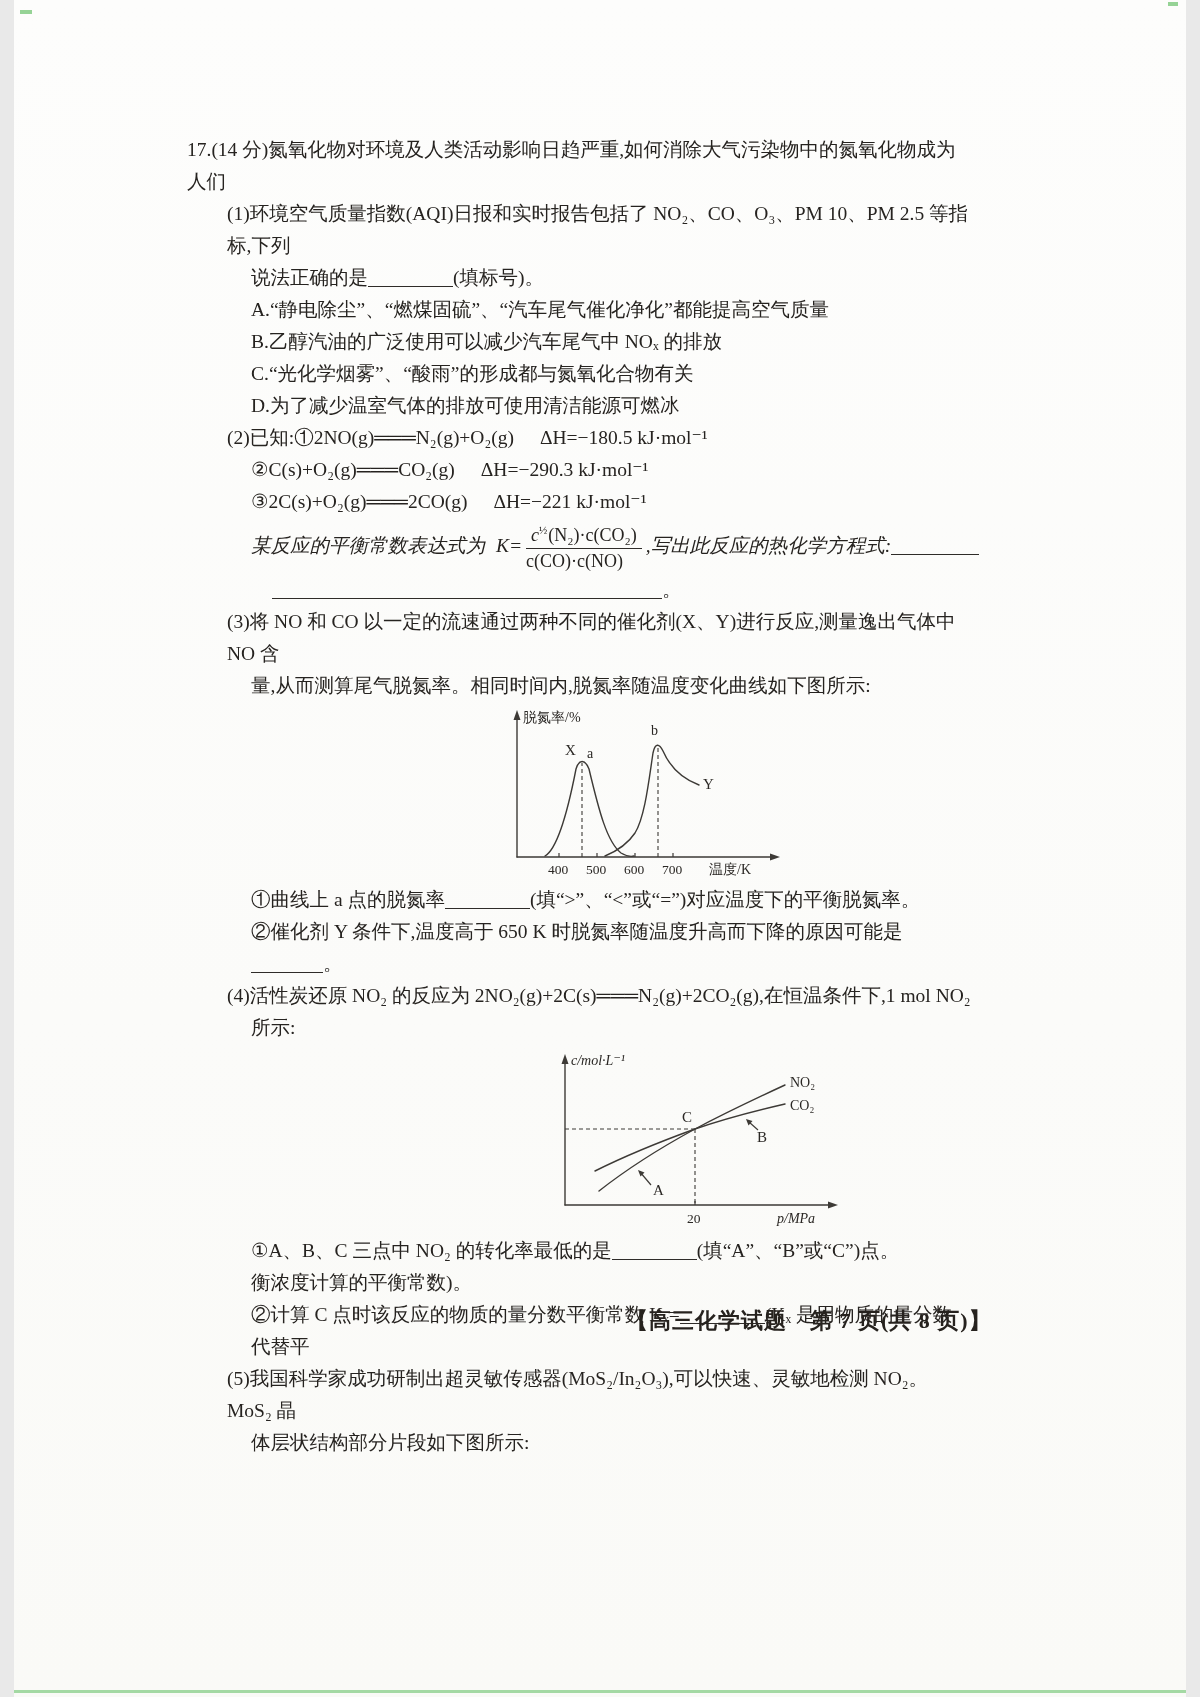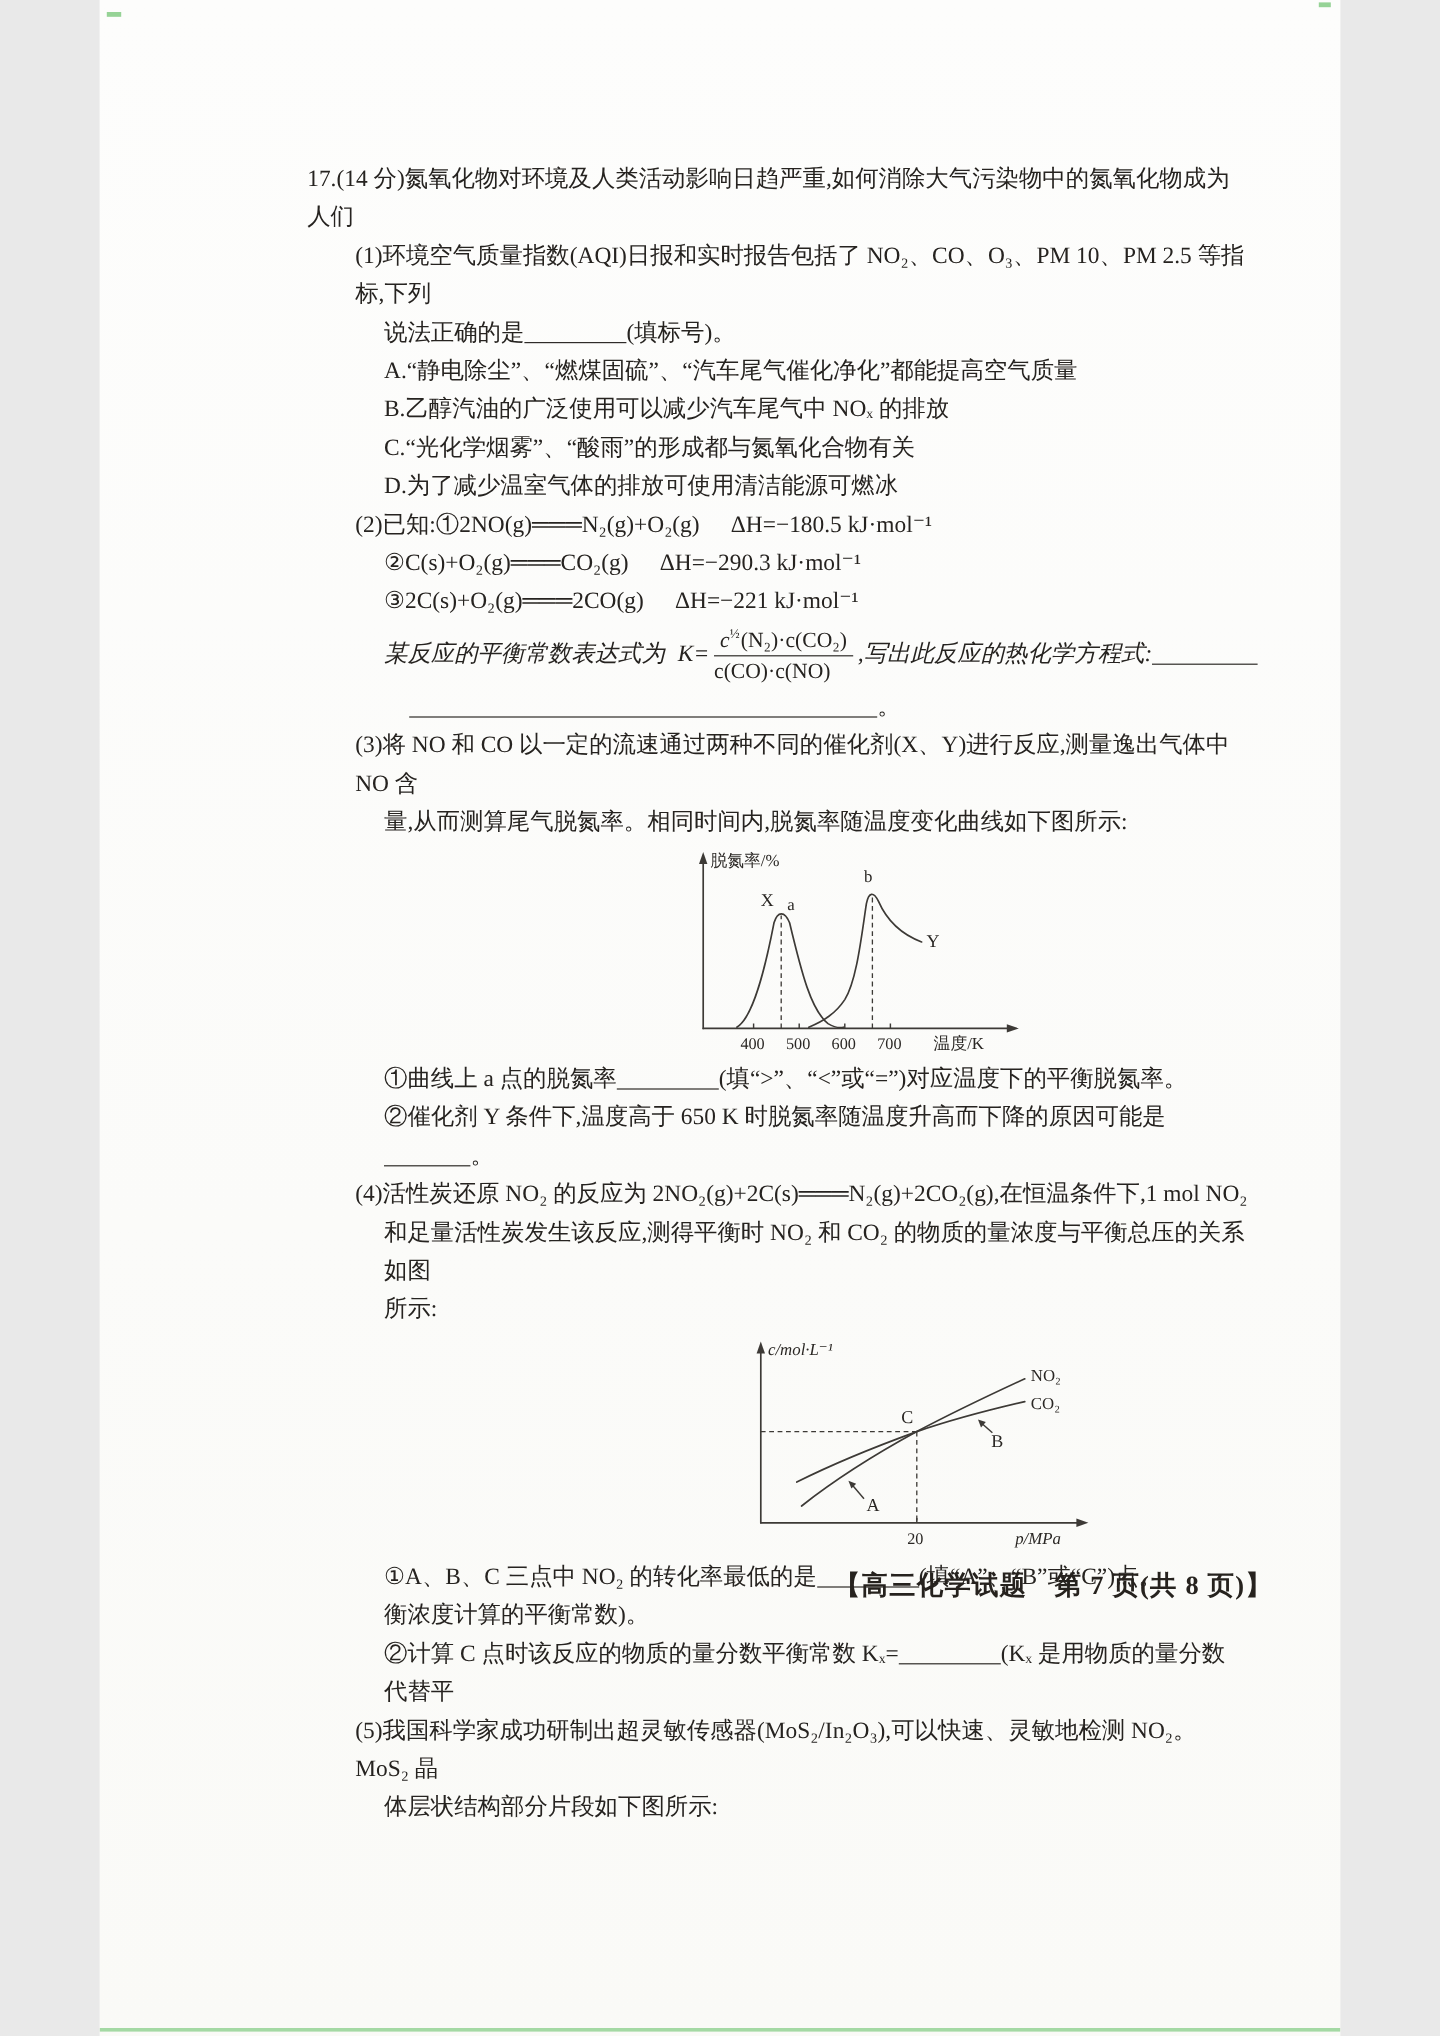--- a/index.html
+++ b/index.html
@@ -1,17 +1,17 @@
 <!DOCTYPE html>
 <html><head>
 <meta charset="utf-8">
 <style>
   html,body{margin:0;padding:0;background:#e9e9e9;}
   .doc{
-    position:relative;width:1034px;height:1697px;margin:0 auto;
+    position:relative;width:1172px;height:1697px;margin:0 auto;
     background:linear-gradient(180deg,#fdfdfc 0%,#fbfbf9 60%,#fafaf7 100%);
     font-family:"Liberation Serif","DejaVu Serif",serif;
     color:#262320;overflow:hidden;
   }
   .content{position:absolute;left:173px;top:134px;width:784px;font-size:19.5px;line-height:32px;}
   .content p{margin:0;}
   .i37{padding-left:37px;}
   .i40{padding-left:40px;}
   .i64{padding-left:64px;}
   .i85{padding-left:85px;}
@@ -94,21 +94,20 @@
         <text x="137" y="169" font-size="13.5">600</text>
         <text x="175" y="169" font-size="13.5">700</text>
         <text x="222" y="169" font-size="14">温度/K</text>
       </svg>
     </div>
 
     <p class="i64"><span>①曲线上 a 点的脱氮率</span><span class="blank w85"></span><span>(填“&gt;”、“&lt;”或“=”)对应温度下的平衡脱氮率。</span></p>
     <p class="i64"><span>②催化剂 Y 条件下,温度高于 650 K 时脱氮率随温度升高而下降的原因可能是</span><span class="blank w72"></span><span>。</span></p>
 
     <p class="i40">(4)活性炭还原 NO₂ 的反应为 2NO₂(g)+2C(s)═══N₂(g)+2CO₂(g),在恒温条件下,1 mol NO₂</p>
-    <p class="i64">和足量活性炭发生该反应,测得平衡时 NO₂ 和 CO₂ 的物质的量浓度与平衡总压的关系如图</p>
     <p class="i64">所示:</p>
 
     <div class="chart chart2wrap">
       <svg width="330" height="184" viewBox="0 0 330 184">
         <line class="axis" x1="38" y1="156" x2="38" y2="12"></line>
         <polygon class="ah" points="38,5 34.5,15 41.5,15"></polygon>
         <line class="axis" x1="38" y1="156" x2="304" y2="156"></line>
         <polygon class="ah" points="311,156 301,152.5 301,159.5"></polygon>
         <text x="44" y="16" font-size="14" font-style="italic">c/mol·L⁻¹</text>
 

